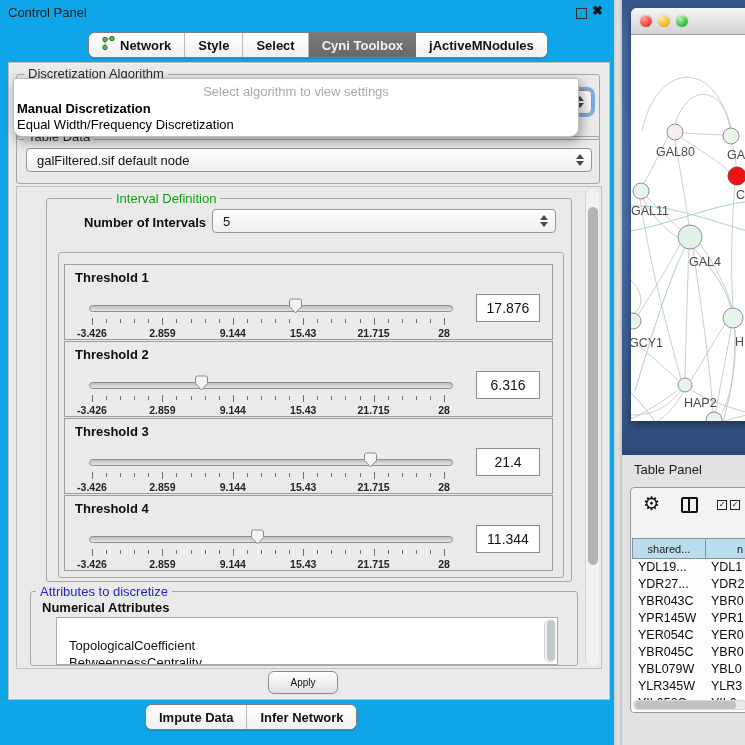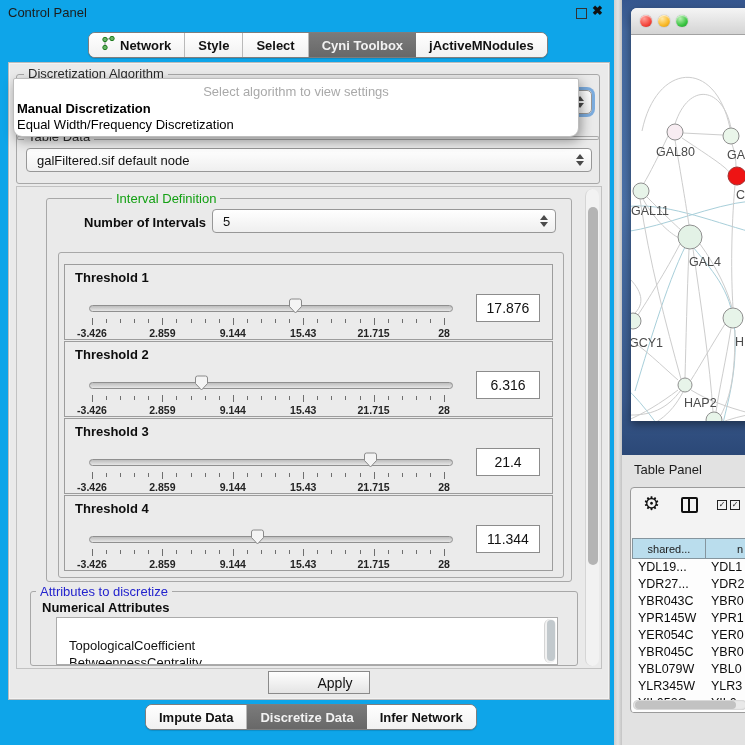--- a/index.html
+++ b/index.html
@@ -56,22 +56,22 @@
   .tick{position:absolute;top:1px;width:1px;height:4px;background:#6e6e6e;}
   .tick.major{height:7px;top:0;}
   .ticklab{position:absolute;top:9px;width:60px;text-align:center;font-size:10.5px;font-weight:bold;color:#242424;}
   .valuebox{position:absolute;right:12px;top:29px;width:62px;height:26px;background:#fff;border:1px solid #8c8c8c;
     font-size:14px;color:#111;display:flex;align-items:center;justify-content:center;}
   
   #attr-list{position:absolute;left:56px;top:617px;width:500px;height:46px;background:#fff;border:1px solid #ababab;overflow:hidden;}
   .attr-item{position:absolute;left:12px;font-size:13px;color:#111;white-space:nowrap;}
   #attr-list .vthumb{background:#c2c9cd;}
   
-  #apply-btn{position:absolute;left:268px;top:671px;width:68px;height:21px;border:1px solid #8a8a8a;border-radius:0;
-    background:linear-gradient(#fefefe,#e4e4e4);font-size:14px;color:#111;display:flex;align-items:center;justify-content:center;padding-left:32px;}
+  #apply-btn{position:absolute;left:268px;top:671px;width:68px;height:21px;border:1px solid #8a8a8a;border-radius:6px;
+    background:linear-gradient(#fefefe,#e4e4e4);font-size:10px;color:#111;display:flex;align-items:center;justify-content:center;}
   
   #splitter{position:absolute;left:614px;top:0;width:8px;height:745px;background:linear-gradient(90deg,#cfcfcf,#e3e3e3 50%,#c4c4c4);}
   
   #right-panel{position:absolute;left:622px;top:0;width:123px;height:745px;}
   #desktop{position:absolute;left:0;top:0;width:123px;height:455px;overflow:hidden;
     background:linear-gradient(180deg,#35568e 0%,#44699f 7%,#4a71a8 45%,#39598c 88%,#2b4877 100%);}
   #net-window{position:absolute;left:9px;top:8px;width:130px;height:413px;background:#fff;border-radius:6px 0 0 0;
     box-shadow:0 3px 10px rgba(0,0,0,.45);}
   .mac-titlebar{position:absolute;left:0;top:0;width:100%;height:26px;border-radius:6px 0 0 0;
     background:linear-gradient(#f5f5f5,#d4d4d4);border-bottom:1px solid #a2a2a2;}
@@ -369,23 +369,20 @@
       <div class="vscroll" style="right:1px;top:1px;bottom:1px;width:11px;">
         <div class="vthumb" style="top:1px;height:41px;width:8px;"></div>
       </div>
     </div>
 
     <div id="apply-btn">Apply</div>
 
     <div class="segbar" id="bottom-tabs">
       <div class="seg">
           <span>Impute Data</span>
-        </div>
-      <div class="seg sel">
-          <span>Discretize Data</span>
         </div>
       <div class="seg">
           <span>Infer Network</span>
         </div>
     </div>
   </div>
 
   <div id="splitter"></div>
 
   <div id="right-panel">

